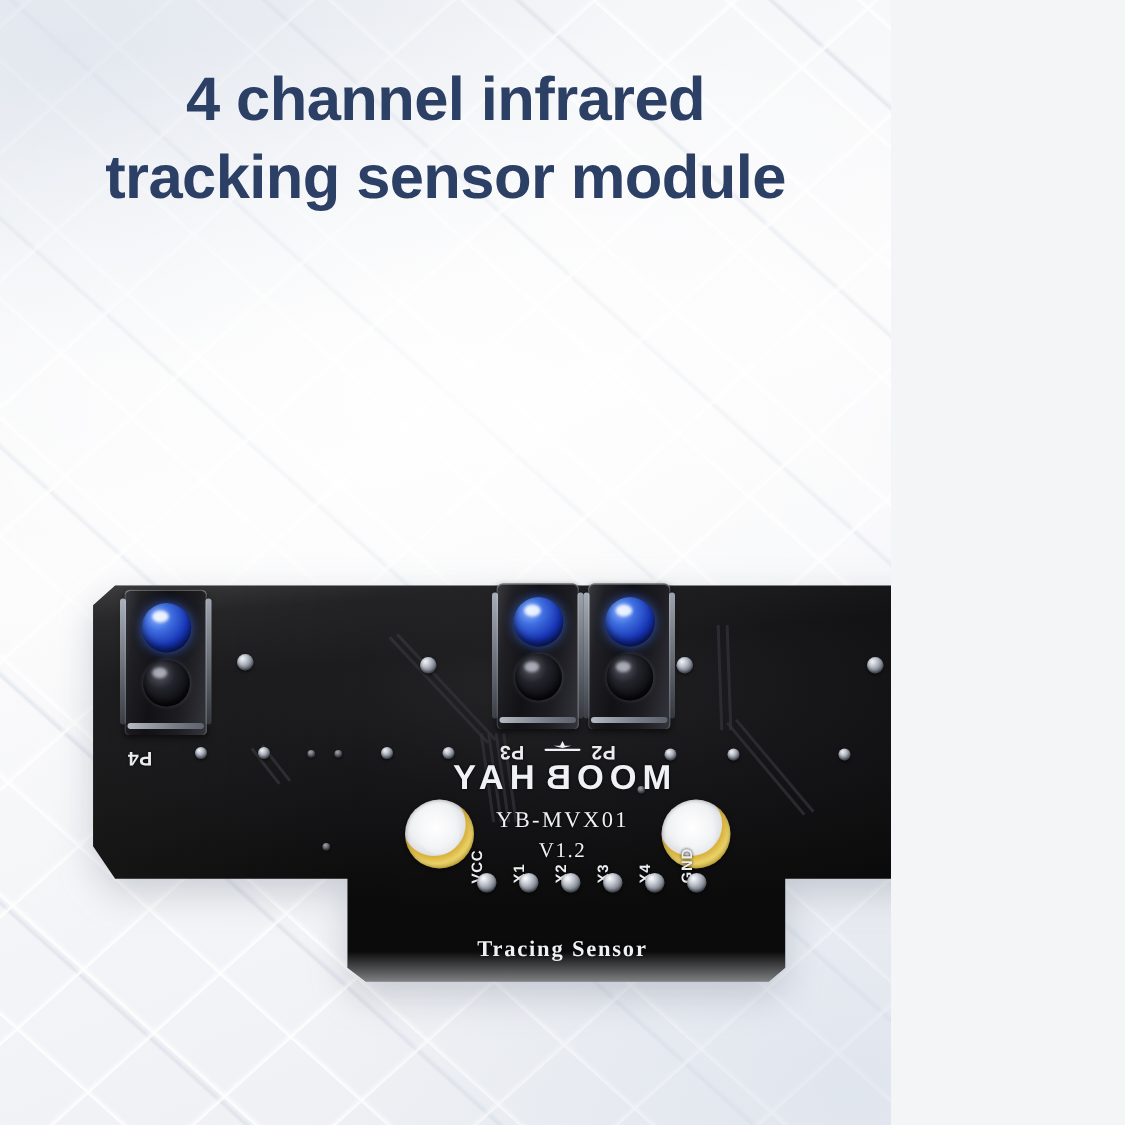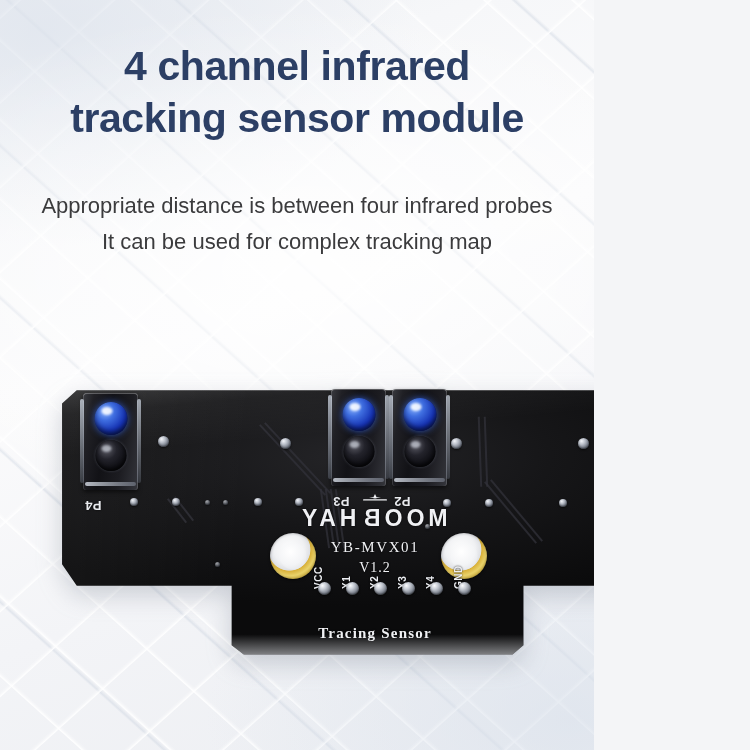--- a/index.html
+++ b/index.html
@@ -239,22 +239,20 @@
 </head>
 <body>
 
 <div id="page">
 
   <div class="bg-hatch"></div>
   <div class="bg-sheen"></div>
 
   <div class="headline">4 channel infrared
 tracking sensor module</div>
-  <div class="subhead">Appropriate distance is between four infrared probes
-It can be used for complex tracking map</div>
 
   <div class="board-wrap">
 
     <div class="pcb"></div>
 
     <div class="trace" style="left:205px;top:38px;width:96px;transform:rotate(47deg);"></div>
     <div class="trace" style="left:210px;top:36px;width:96px;transform:rotate(47deg);"></div>
     <div class="trace" style="left:424px;top:30px;width:70px;transform:rotate(88deg);"></div>
     <div class="trace" style="left:430px;top:30px;width:70px;transform:rotate(88deg);"></div>
     <div class="trace" style="left:430px;top:95px;width:80px;transform:rotate(50deg);"></div>

